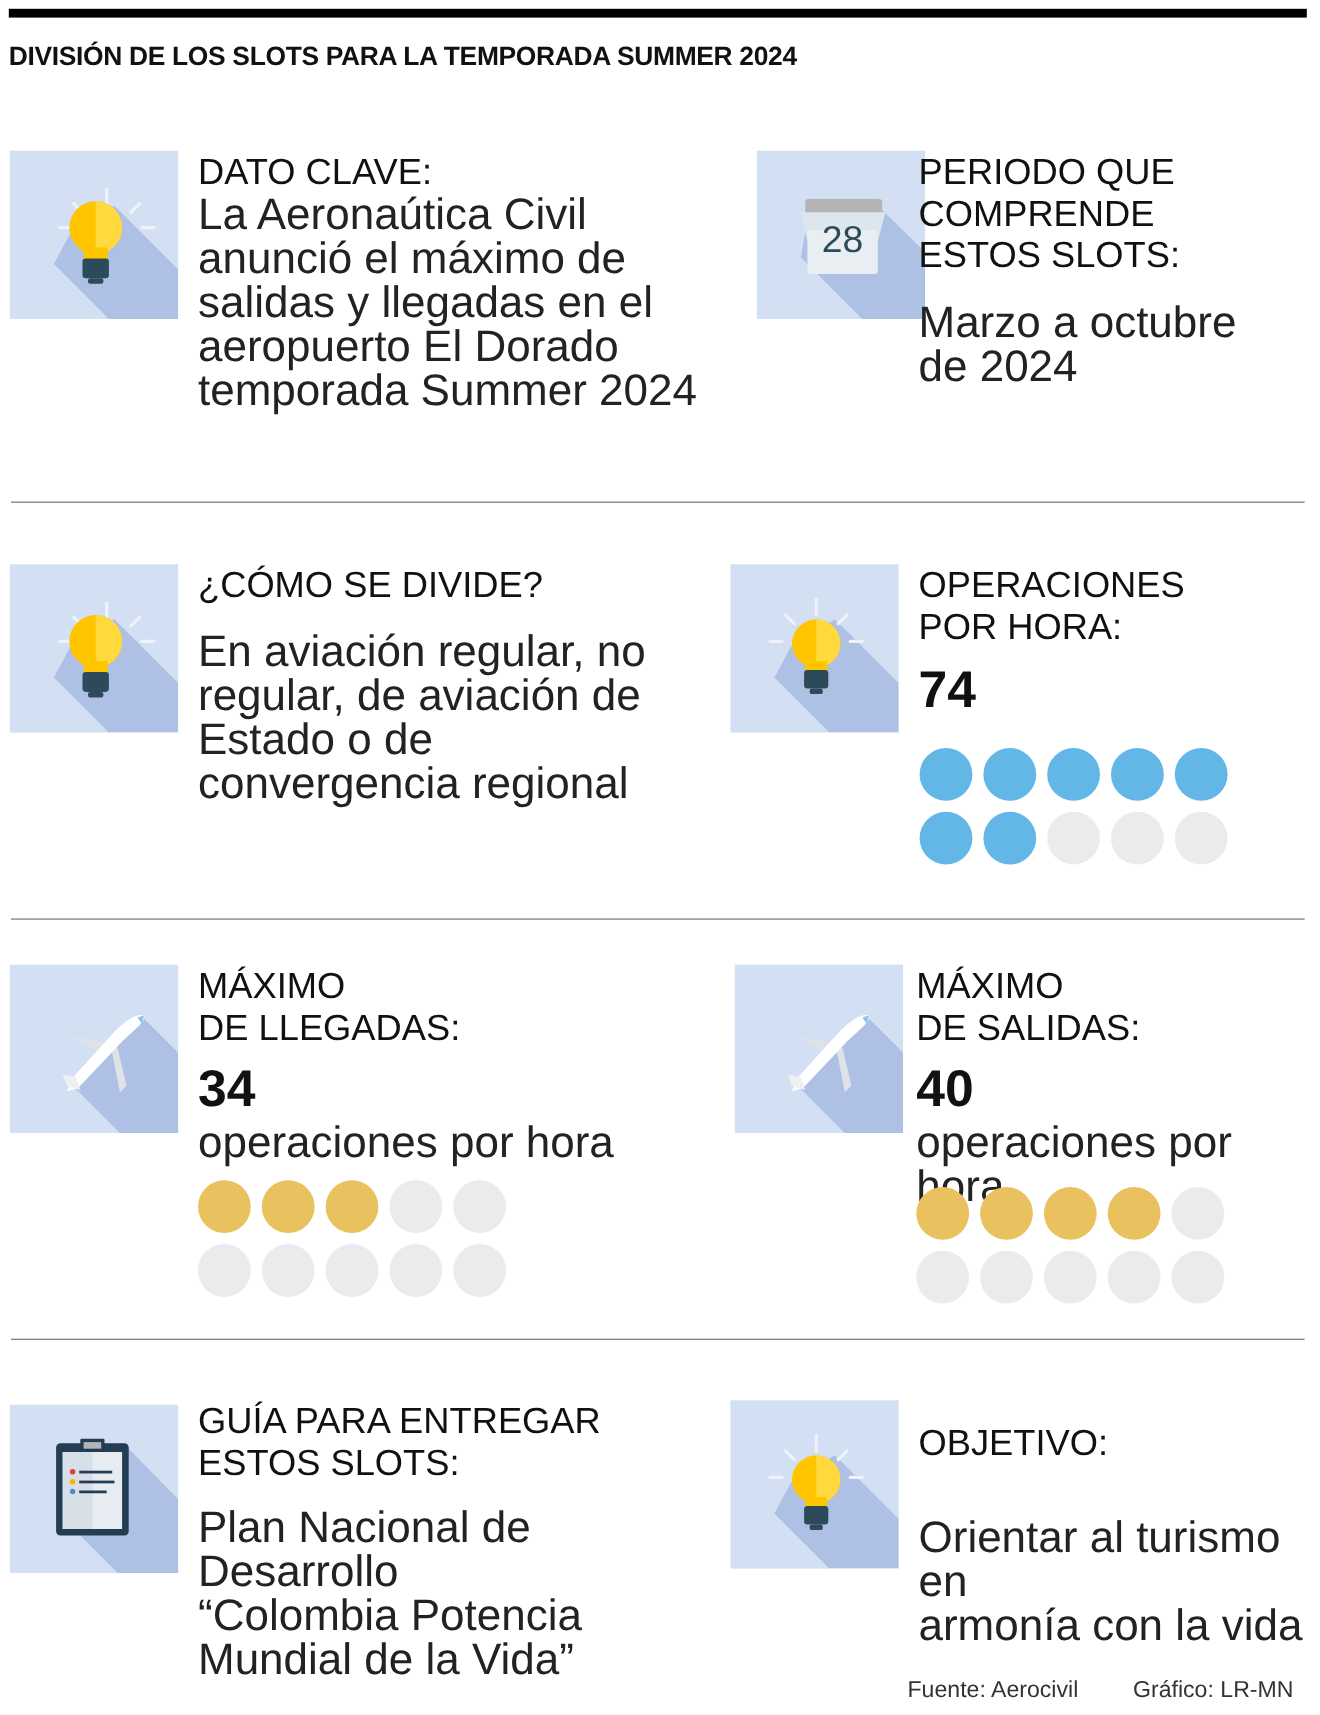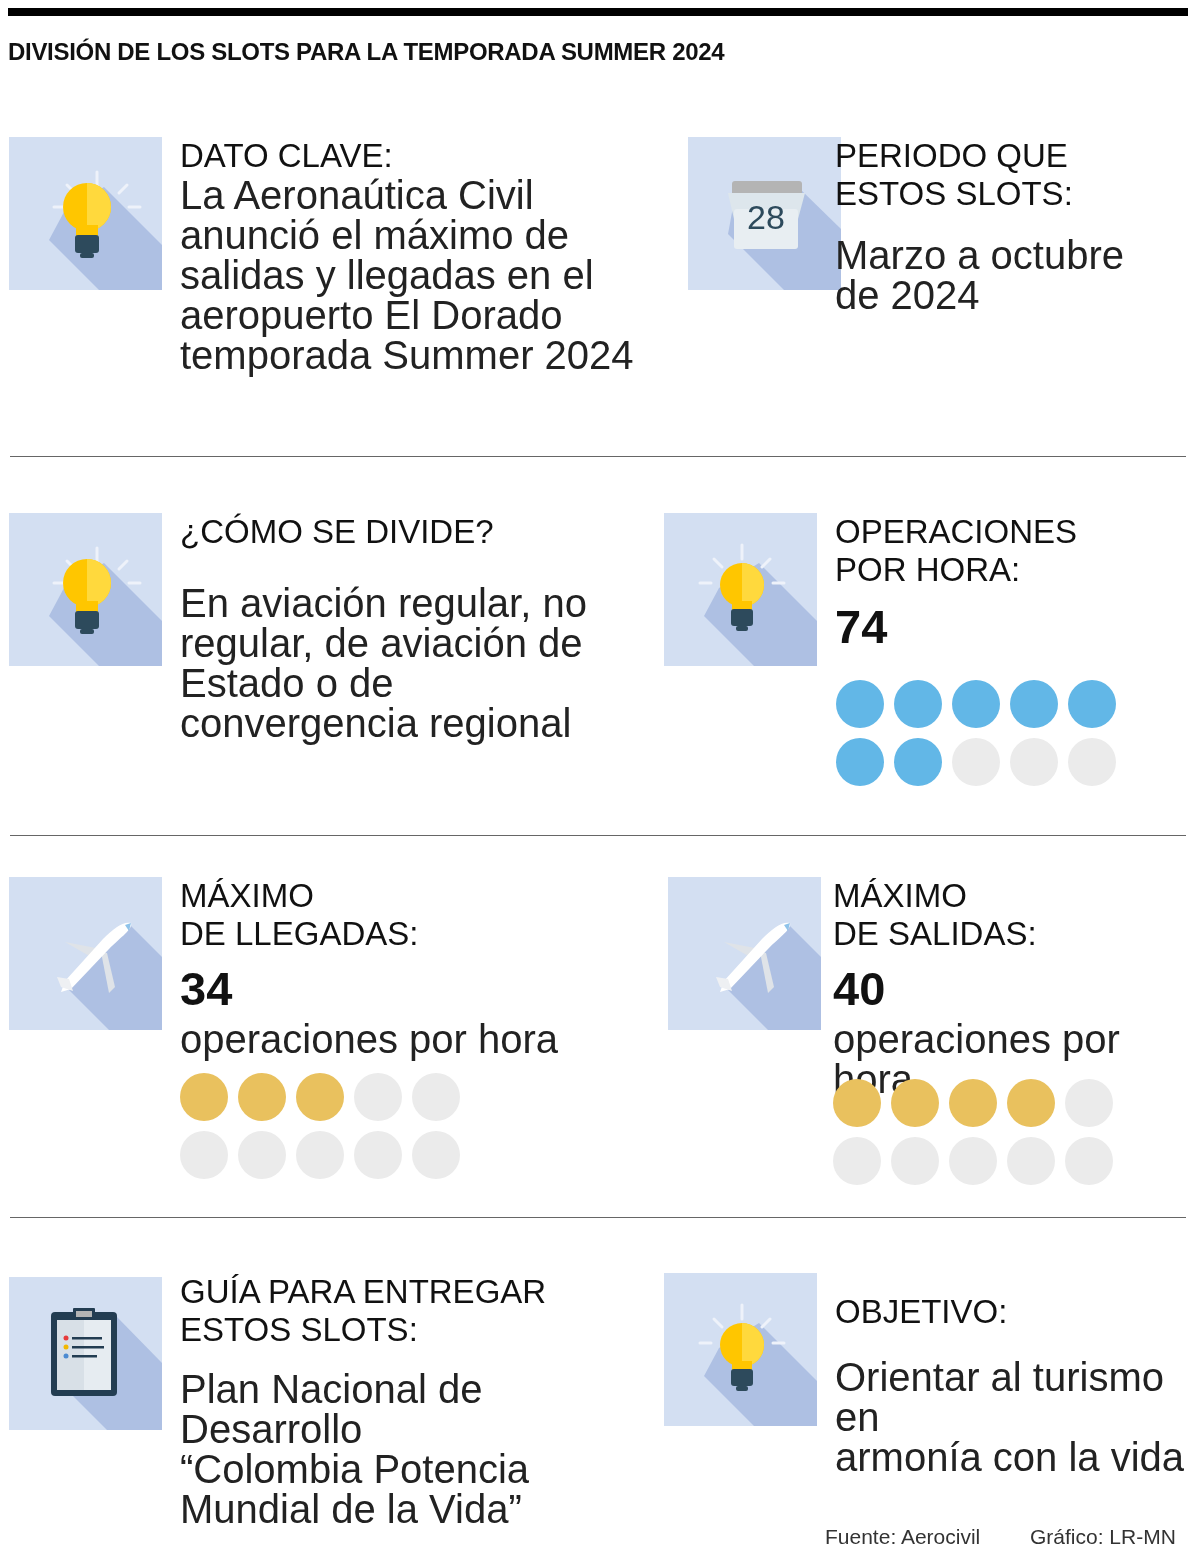--- a/index.html
+++ b/index.html
@@ -58,20 +58,21 @@
       <polygon points="110,50 153,92 153,153 96,153 40,97 45,70" fill="#aec0e3"></polygon>
   <rect x="44" y="44" width="70" height="15" rx="3" fill="#b4b4b4"></rect>
   <polygon points="40,56 117,56 110,82 46,82" fill="#dde6ec"></polygon>
   <rect x="46" y="72" width="64" height="40" rx="3" fill="#e8eef2"></rect>
   <text x="78" y="92" text-anchor="middle" font-size="34" fill="#2d4a5c" font-family="Liberation Sans, sans-serif">28</text>
     </svg>
 </div>
 <div class="block" style="left:835px;top:137px;width:350px">
   <div class="head">
     <div>PERIODO QUE</div>
+      <div>COMPRENDE</div>
       <div>ESTOS SLOTS:</div>
   </div>
   <div class="body" style="margin-top:22px">
     <div>Marzo a octubre</div>
       <div>de 2024</div>
   </div>
 </div>
 
 <div class="sep" style="top:456px"></div>
 
@@ -87,21 +88,21 @@
       </g>
   <circle cx="78" cy="70" r="24" fill="#ffc600"></circle>
       <path d="M78,46 a24,24 0 0 1 0,48z" fill="#ffd93d"></path>
   <rect x="67" y="88" width="22" height="12" fill="#ffc600"></rect>
   <rect x="66" y="98" width="24" height="18" rx="3" fill="#2d4a5c"></rect>
       <rect x="71" y="116" width="14" height="5" rx="2" fill="#2d4a5c"></rect>
     </svg>
 </div>
 <div class="block" style="left:180px;top:513px;width:460px">
   <div class="head">¿CÓMO SE DIVIDE?</div>
-  <div class="body" style="margin-top:32px">
+  <div class="body" style="margin-top:21px">
     <div>En aviación regular, no</div>
       <div>regular, de aviación de</div>
       <div>Estado o de</div>
       <div>convergencia regional</div>
   </div>
 </div>
 
 <div class="icon" style="left:664px;top:513px">
   <svg viewBox="0 0 153 153">
       <polygon points="95,50 153,108 153,153 90,153 40,103 55,75" fill="#aec0e3"></polygon>
@@ -245,20 +246,20 @@
       </g>
   <circle cx="78" cy="72" r="22" fill="#ffc600"></circle>
       <path d="M78,50 a22,22 0 0 1 0,44z" fill="#ffd93d"></path>
   <rect x="68" y="88" width="20" height="10" fill="#ffc600"></rect>
   <rect x="67" y="96" width="22" height="17" rx="3" fill="#2d4a5c"></rect>
       <rect x="72" y="113" width="12" height="5" rx="2" fill="#2d4a5c"></rect>
     </svg>
 </div>
 <div class="block" style="left:835px;top:1293px;width:360px">
   <div class="head">OBJETIVO:</div>
-  <div class="body" style="margin-top:26px">
+  <div class="body" style="margin-top:47px">
     <div>Orientar al turismo en</div>
       <div>armonía con la vida</div>
   </div>
 </div>
 
 <div class="footer" style="left:825px">Fuente: Aerocivil</div>
 <div class="footer" style="left:1030px">Gráfico: LR-MN</div>
 
 </body></html>

